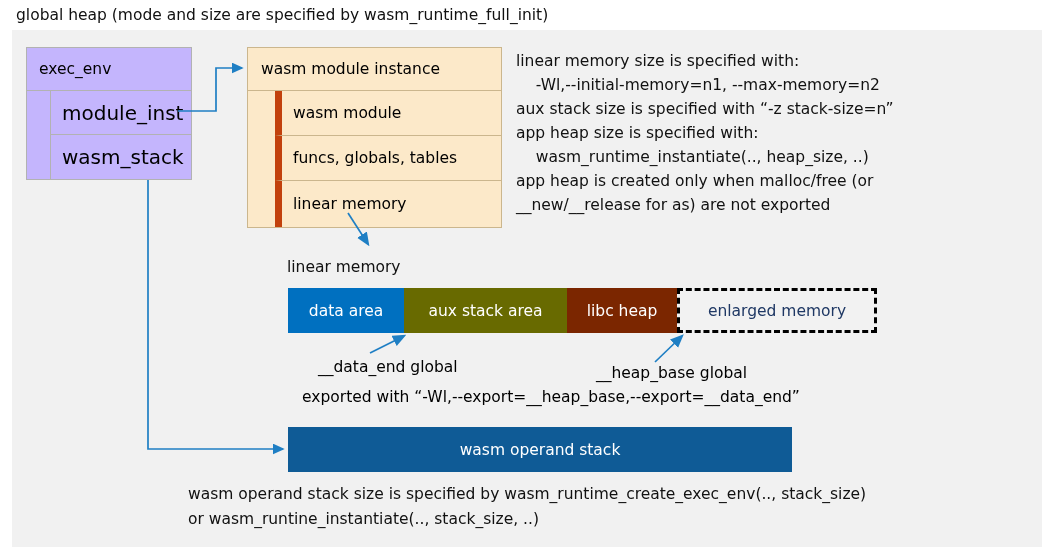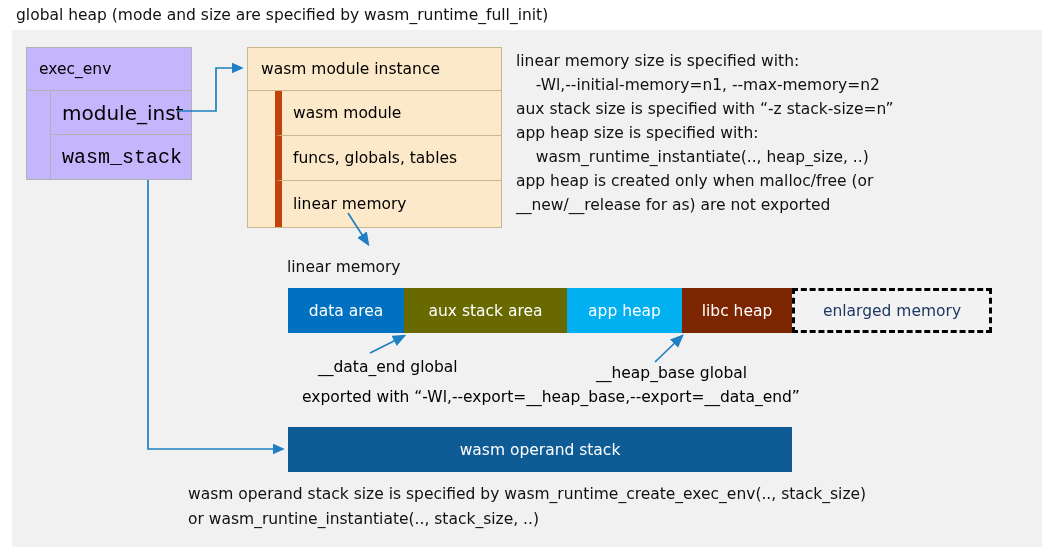--- a/index.html
+++ b/index.html
@@ -77,21 +77,21 @@
     box-sizing: border-box;
     width: 141px;
     height: 44px;
     border-left: 1px solid #b2b2b2;
     border-bottom: 1px solid #b2b2b2;
     display: flex;
     align-items: center;
     padding-left: 11px;
     font-size: 20px;
   }
-  .exec-row.last { border-bottom: none; font-family: Liberation Mono, monospace; }
+  .exec-row.last { border-bottom: none; }
 
   .inst-outer {
     left: 247px;
     top: 47px;
     width: 255px;
     height: 181px;
     background: #fce9c9;
     border: 1px solid #cbb68d;
   }
   .inst-header {
@@ -260,21 +260,20 @@
 app heap size is specified with:
     wasm_runtime_instantiate(.., heap_size, ..)
 app heap is created only when malloc/free (or
 __new/__release for as) are not exported</div>
 
   <div class="lm-label">linear memory</div>
 
   <div class="membar">
     <div class="seg" style="width: 116px; background: rgb(0, 112, 192); color: rgb(255, 255, 255);">data area</div>
     <div class="seg" style="width: 163px; background: rgb(104, 106, 0); color: rgb(255, 255, 255);">aux stack area</div>
-    <div class="seg" style="width: 115px; background: rgb(0, 176, 240); color: rgb(255, 255, 255);">app heap</div>
     <div class="seg" style="width: 110px; background: rgb(123, 38, 0); color: rgb(255, 255, 255);">libc heap</div>
     <div class="seg enlarged" style="width: 200px; color: rgb(31, 56, 100);">enlarged memory</div>
   </div>
 
   <div class="ann-data-end">__data_end global</div>
   <div class="ann-heap-base">__heap_base global</div>
   <div class="ann-exported">exported with “-Wl,--export=__heap_base,--export=__data_end”</div>
 
   <div class="opstack" style="background: rgb(15, 91, 150);">wasm operand stack</div>
   <div class="opstack-note">wasm operand stack size is specified by wasm_runtime_create_exec_env(.., stack_size)

